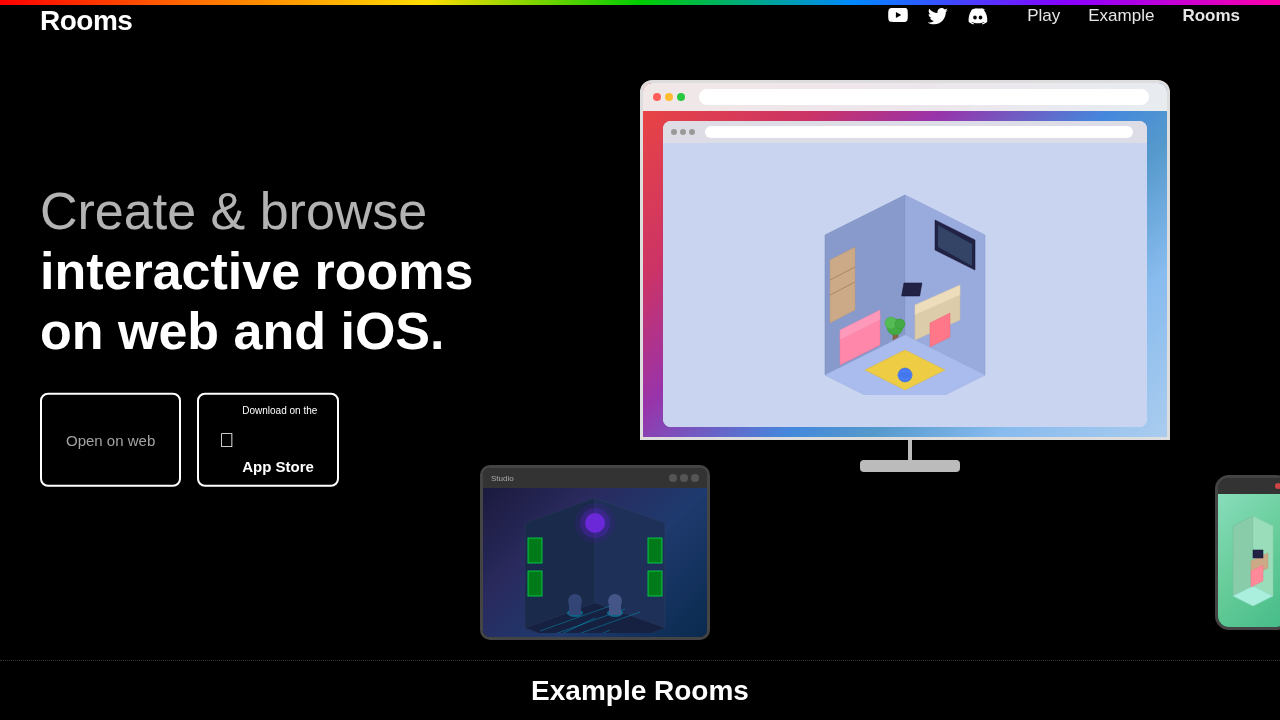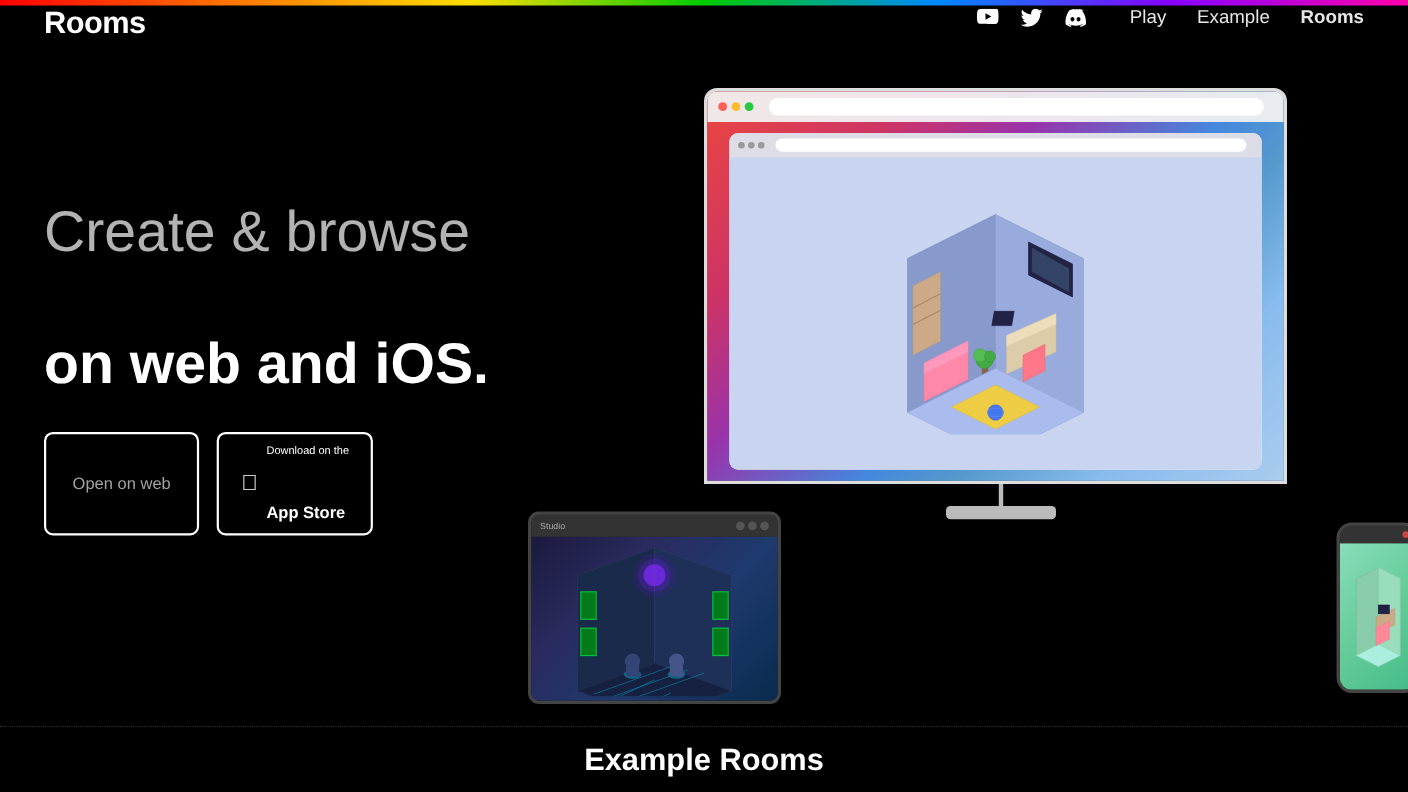--- a/index.html
+++ b/index.html
@@ -477,21 +477,21 @@
       <a class="nav-link active">Rooms</a>
     </div>
   </nav>
 </header>
 
 <section class="hero">
 
   <div class="hero-text">
     <div class="hero-title">
       <span>Create &amp; browse</span><br>
-      <br>
+      <span class="bold">interactive rooms</span><br>
       <span class="bold">on web and iOS.</span>
     </div>
     <div class="hero-buttons">
       <button class="btn-web">Open on web</button>
       <button class="btn-appstore">
         <span class="apple-icon"></span>
         <span class="store-text">
           <span class="download-on">Download on the</span>
           <span class="app-store">App Store</span>
         </span>

